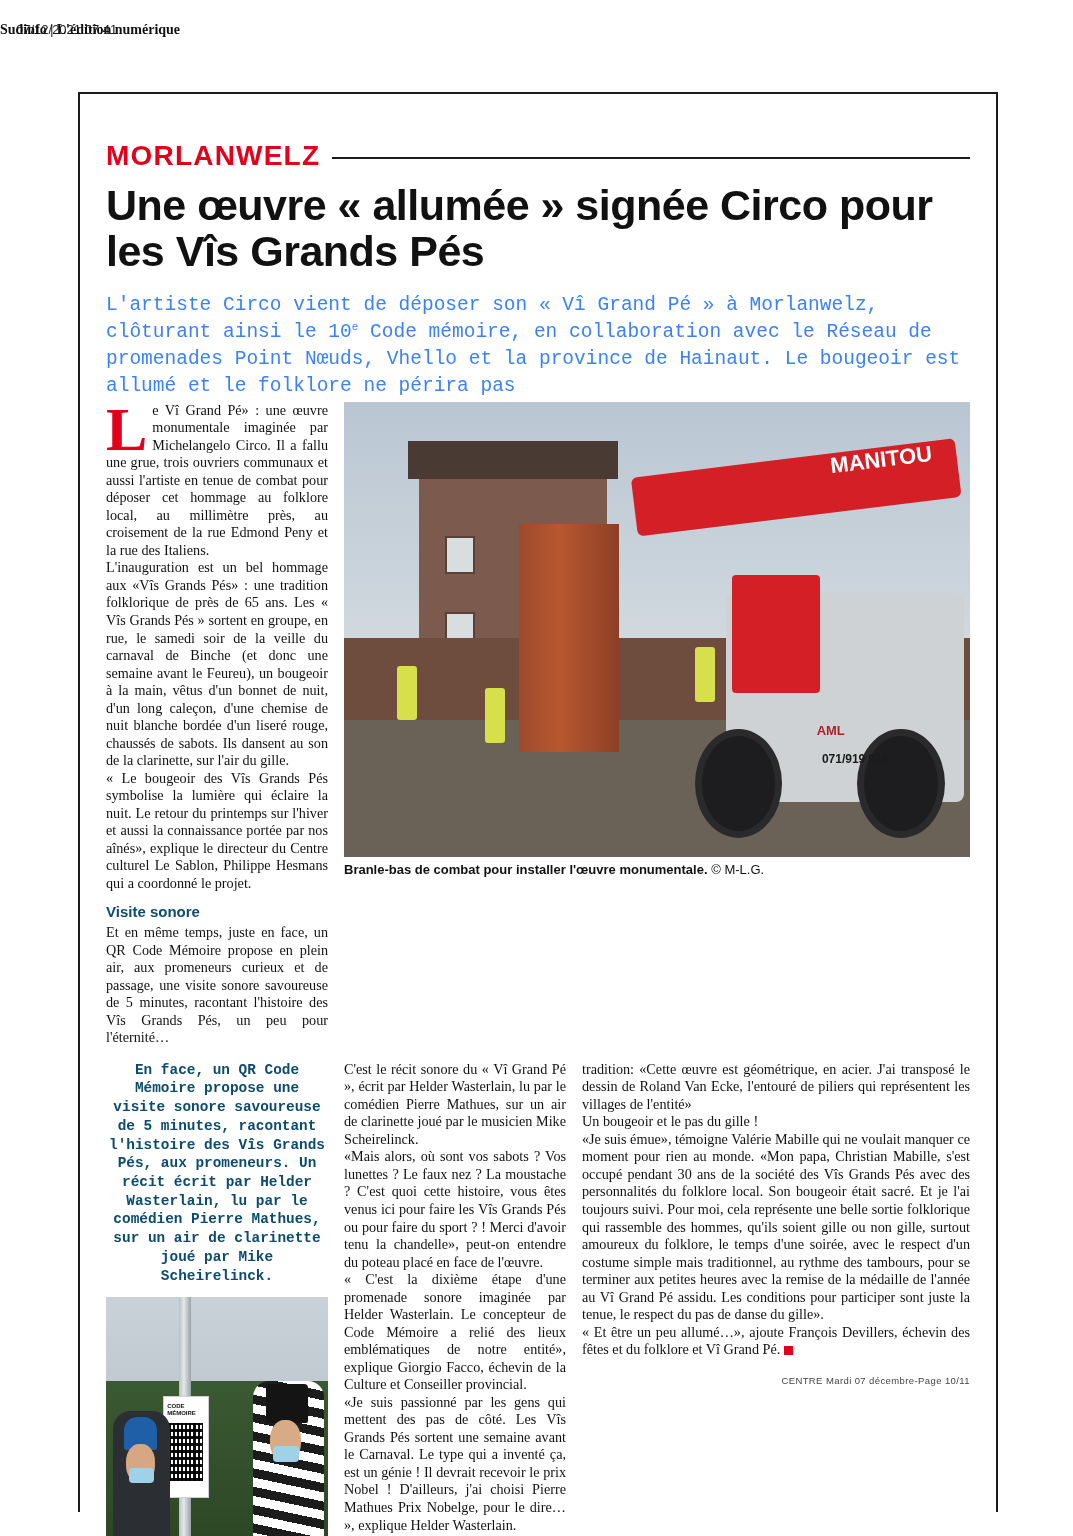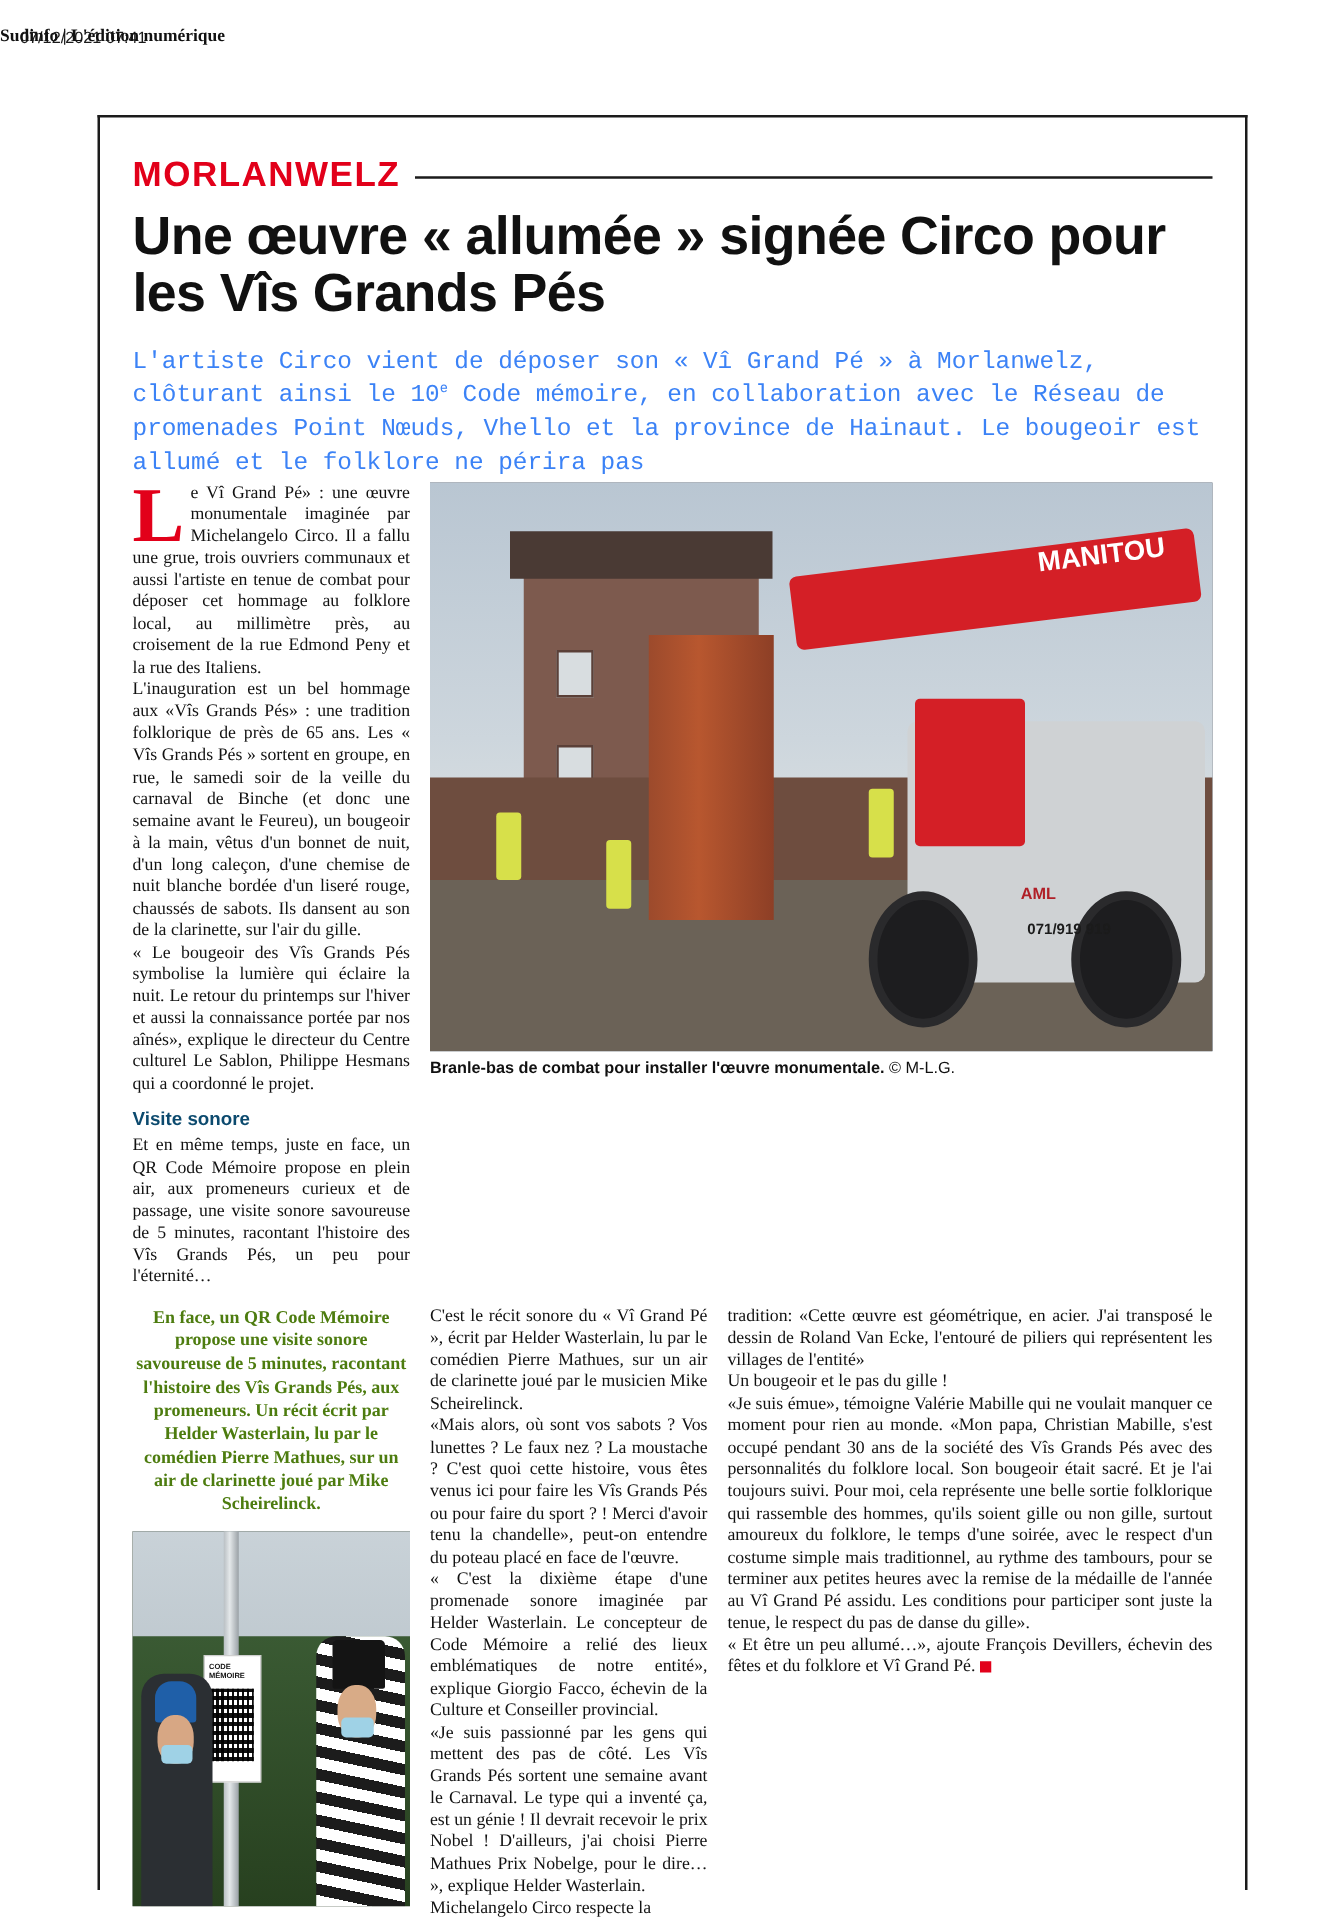--- a/index.html
+++ b/index.html
@@ -28,21 +28,21 @@
   
   .sheet {
     position:absolute; left:78px; top:92px; width:920px; height:1420px;
     background:#fff;
     border-left:2px solid #1b1b1b;
     border-top:2px solid #1b1b1b;
     border-right:2px solid #1b1b1b;
     border-bottom:none;
     padding:0;
   }
-  .sheet-inner { padding:22px 26px 0 26px; position:relative; height:100%; }
+  .sheet-inner { padding:38px 26px 0 26px; position:relative; height:100%; }
 
   
   .kicker-row { display:flex; align-items:center; gap:12px; margin-top:8px; }
   .kicker {
     font-family:"Liberation Sans", sans-serif;
     font-weight:bold; font-size:28px; letter-spacing:1.2px;
     color:#e2001a;
   }
   .kicker-rule { flex:1; height:2px; background:#1b1b1b; margin-top:4px; }
 
@@ -98,22 +98,22 @@
   .caption .credit { font-weight:normal; }
 
   
   .lower {
     display:grid;
     grid-template-columns:222px 222px 222px 1fr;
     column-gap:16px;
     margin-top:14px;
   }
   .pull {
-    font-family:Liberation Serif, serif;
-    color:#4d7c0f; font-weight:bold; font-size:14.4px; line-height:1.3;
+    font-family:Liberation Mono, monospace;
+    color:#0c4a6e; font-weight:bold; font-size:14.4px; line-height:1.3;
     text-align:center;
   }
   .photo-lower {
     width:100%; height:300px; margin-top:12px; position:relative; overflow:hidden;
     background:#3c4a3a;
   }
   .endmark {
     display:inline-block; width:9px; height:9px; background:#e2001a;
     margin-left:4px; vertical-align:middle;
   }
@@ -255,17 +255,20 @@
       <p>Michelangelo Circo respecte la</p>
     </div>
 
     <div class="col" style="grid-column:3 / span 2;">
       <p>tradition: «Cette œuvre est géométrique, en acier. J'ai transposé le dessin de Roland Van Ecke, l'entouré de piliers qui représentent les villages de l'entité»</p>
       <p>Un bougeoir et le pas du gille !</p>
       <p>«Je suis émue», témoigne Valérie Mabille qui ne voulait manquer ce moment pour rien au monde. «Mon papa, Christian Mabille, s'est occupé pendant 30 ans de la société des Vîs Grands Pés avec des personnalités du folklore local. Son bougeoir était sacré. Et je l'ai toujours suivi. Pour moi, cela représente une belle sortie folklorique qui rassemble des hommes, qu'ils soient gille ou non gille, surtout amoureux du folklore, le temps d'une soirée, avec le respect d'un costume simple mais traditionnel, au rythme des tambours, pour se terminer aux petites heures avec la remise de la médaille de l'année au Vî Grand Pé assidu. Les conditions pour participer sont juste la tenue, le respect du pas de danse du gille».</p>
       <p>
         <span>« Et être un peu allumé…», ajoute François Devillers, échevin des fêtes et du folklore et Vî Grand Pé.</span><span class="endmark"></span>
       </p>
+      <div class="folio-wrap">
+        <div class="folio">CENTRE Mardi 07 décembre-Page 10/11</div>
+      </div>
     </div>
 
   </div>
  </div>
 </div>
 
 </body></html>

